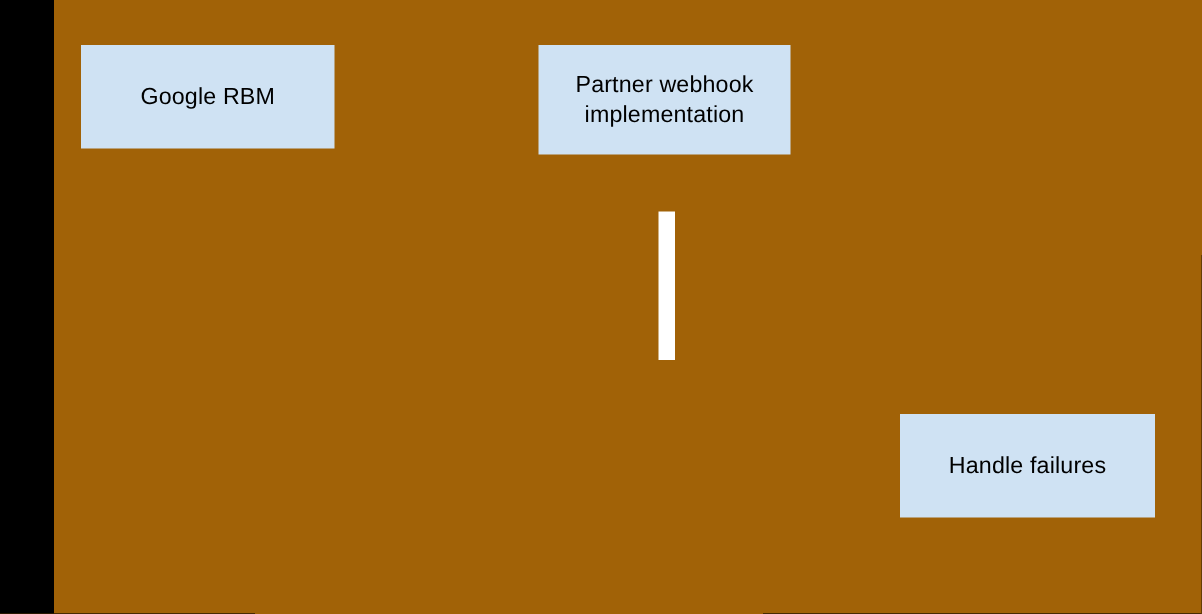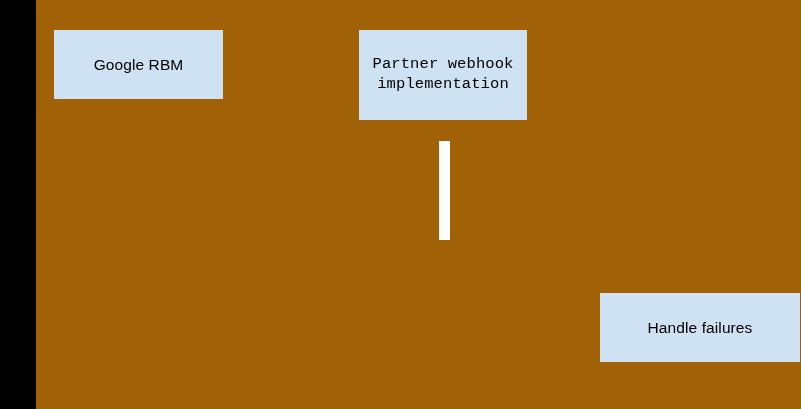--- a/index.html
+++ b/index.html
@@ -40,25 +40,25 @@
 </style>
 </head>
 <body>
 
 <div id="canvas">
 
   <div class="node" style="left:18px; top:30px; width:169px; height:69px;">
     <span>Google RBM</span>
   </div>
 
-  <div class="node" style="left:323px; top:30px; width:168px; height:90px;font-family:Liberation Mono, monospace;">
+  <div class="node" style="left:323px; top:30px; width:168px; height:73px;">
     <span>Partner webhook
 implementation</span>
   </div>
 
   <div class="connector-bar" style="left:403px; top:141px; width:11px; height:99px;"></div>
 
 
-  <div class="node" style="left:564px; top:293px; width:200px; height:69px;">
+  <div class="node" style="left:564px; top:276px; width:170px; height:69px;">
     <span>Handle failures</span>
   </div>
 
 </div>
 
 </body></html>

